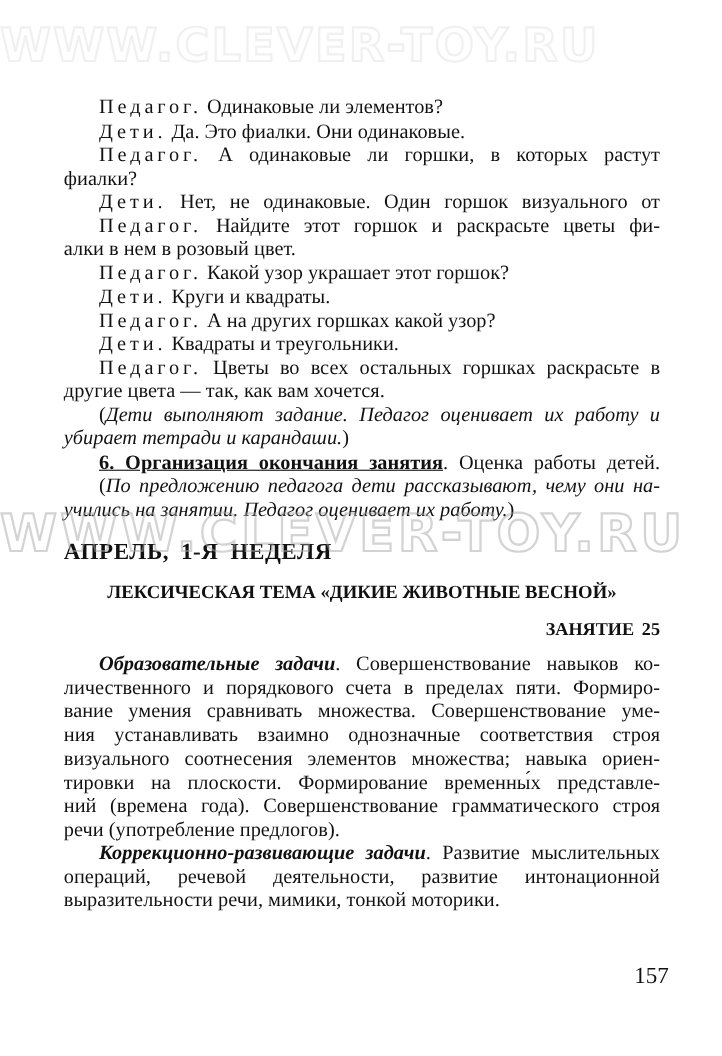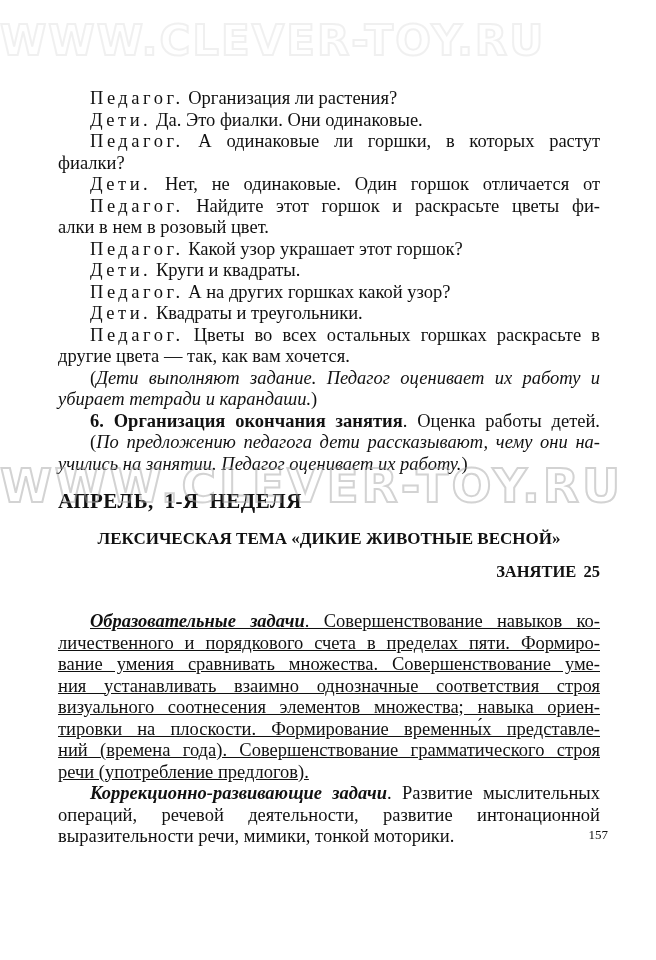--- a/index.html
+++ b/index.html
@@ -14,21 +14,21 @@
   .content {
     position: relative;
     z-index: 1;
     padding: 88px 56px 0 58px;
     font-size: 18.5px;
     line-height: 21.5px;
   }
   .line { white-space: normal; }
   .line.indent { text-indent: 32px; }
   .line.just { text-align: justify; text-align-last: justify; }
-  .b  { font-weight: bold; }
+  .b  { font-weight: bold; text-decoration: underline; }
   .i  { font-style: italic; }
   .bi { font-weight: bold; font-style: italic; }
   .sp { letter-spacing: 0.19em; }
   .h-week {
     margin-top: 14px;
     text-align: left;
     font-weight: bold;
     font-size: 21px;
     line-height: 25px;
     letter-spacing: 0.5px;
@@ -42,21 +42,21 @@
     line-height: 20px;
   }
   .h-lesson {
     margin-top: 13px;
     text-align: right;
     font-weight: bold;
     font-size: 16.5px;
     line-height: 19px;
     word-spacing: 3px;
   }
-  .para { margin-top: 30px; text-decoration: underline; }
+  .para { margin-top: 13px; }
   .watermark {
     position: absolute;
     left: 0; right: 0;
     text-align: left;
     font-family: "DejaVu Sans", sans-serif;
     font-weight: bold;
     white-space: nowrap;
     color: transparent;
     pointer-events: none;
     z-index: 2;
@@ -68,39 +68,39 @@
     -webkit-text-stroke: 2px rgba(168,168,168,0.50);
   }
   .watermark.top {
     top: 16px;
     font-size: 42px;
     letter-spacing: 2px;
     -webkit-text-stroke: 2px rgba(205,205,205,0.30);
   }
   .page-number {
     position: absolute;
-    top: 827px;
+    top: 875px;
     right: 48px;
-    font-size: 13px;
+    font-size: 21px;
     z-index: 1;
   }
 </style>
 </head>
 <body>
 
 <div class="watermark top">WWW.CLEVER-TOY.RU</div>
 <div class="watermark mid">WWW.CLEVER-TOY.RU</div>
 
 <div class="content">
   <div>
-      <div class="line indent"><span class="sp">Педагог.</span><span> Организация ли растения?</span></div>
+      <div class="line indent"><span class="sp">Педагог.</span><span> Одинаковые ли элементов?</span></div>
       <div class="line indent"><span class="sp">Дети.</span><span> Да. Это фиалки. Они одинаковые.</span></div>
       <div class="line indent just"><span class="sp">Педагог.</span><span> А одинаковые ли горшки, в которых растут</span></div>
       <div class="line"><span>фиалки?</span></div>
-      <div class="line indent just"><span class="sp">Дети.</span><span> Нет, не одинаковые. Один горшок отличается от</span></div>
+      <div class="line indent just"><span class="sp">Дети.</span><span> Нет, не одинаковые. Один горшок визуального от</span></div>
       <div class="line indent just"><span class="sp">Педагог.</span><span> Найдите этот горшок и раскрасьте цветы фи-</span></div>
       <div class="line"><span>алки в нем в розовый цвет.</span></div>
       <div class="line indent"><span class="sp">Педагог.</span><span> Какой узор украшает этот горшок?</span></div>
       <div class="line indent"><span class="sp">Дети.</span><span> Круги и квадраты.</span></div>
       <div class="line indent"><span class="sp">Педагог.</span><span> А на других горшках какой узор?</span></div>
       <div class="line indent"><span class="sp">Дети.</span><span> Квадраты и треугольники.</span></div>
       <div class="line indent just"><span class="sp">Педагог.</span><span> Цветы во всех остальных горшках раскрасьте в</span></div>
       <div class="line"><span>другие цвета — так, как вам хочется.</span></div>
       <div class="line indent just"><span>(</span><span class="i">Дети выполняют задание. Педагог оценивает их работу и</span></div>
       <div class="line"><span class="i">убирает тетради и карандаши.</span><span>)</span></div>

